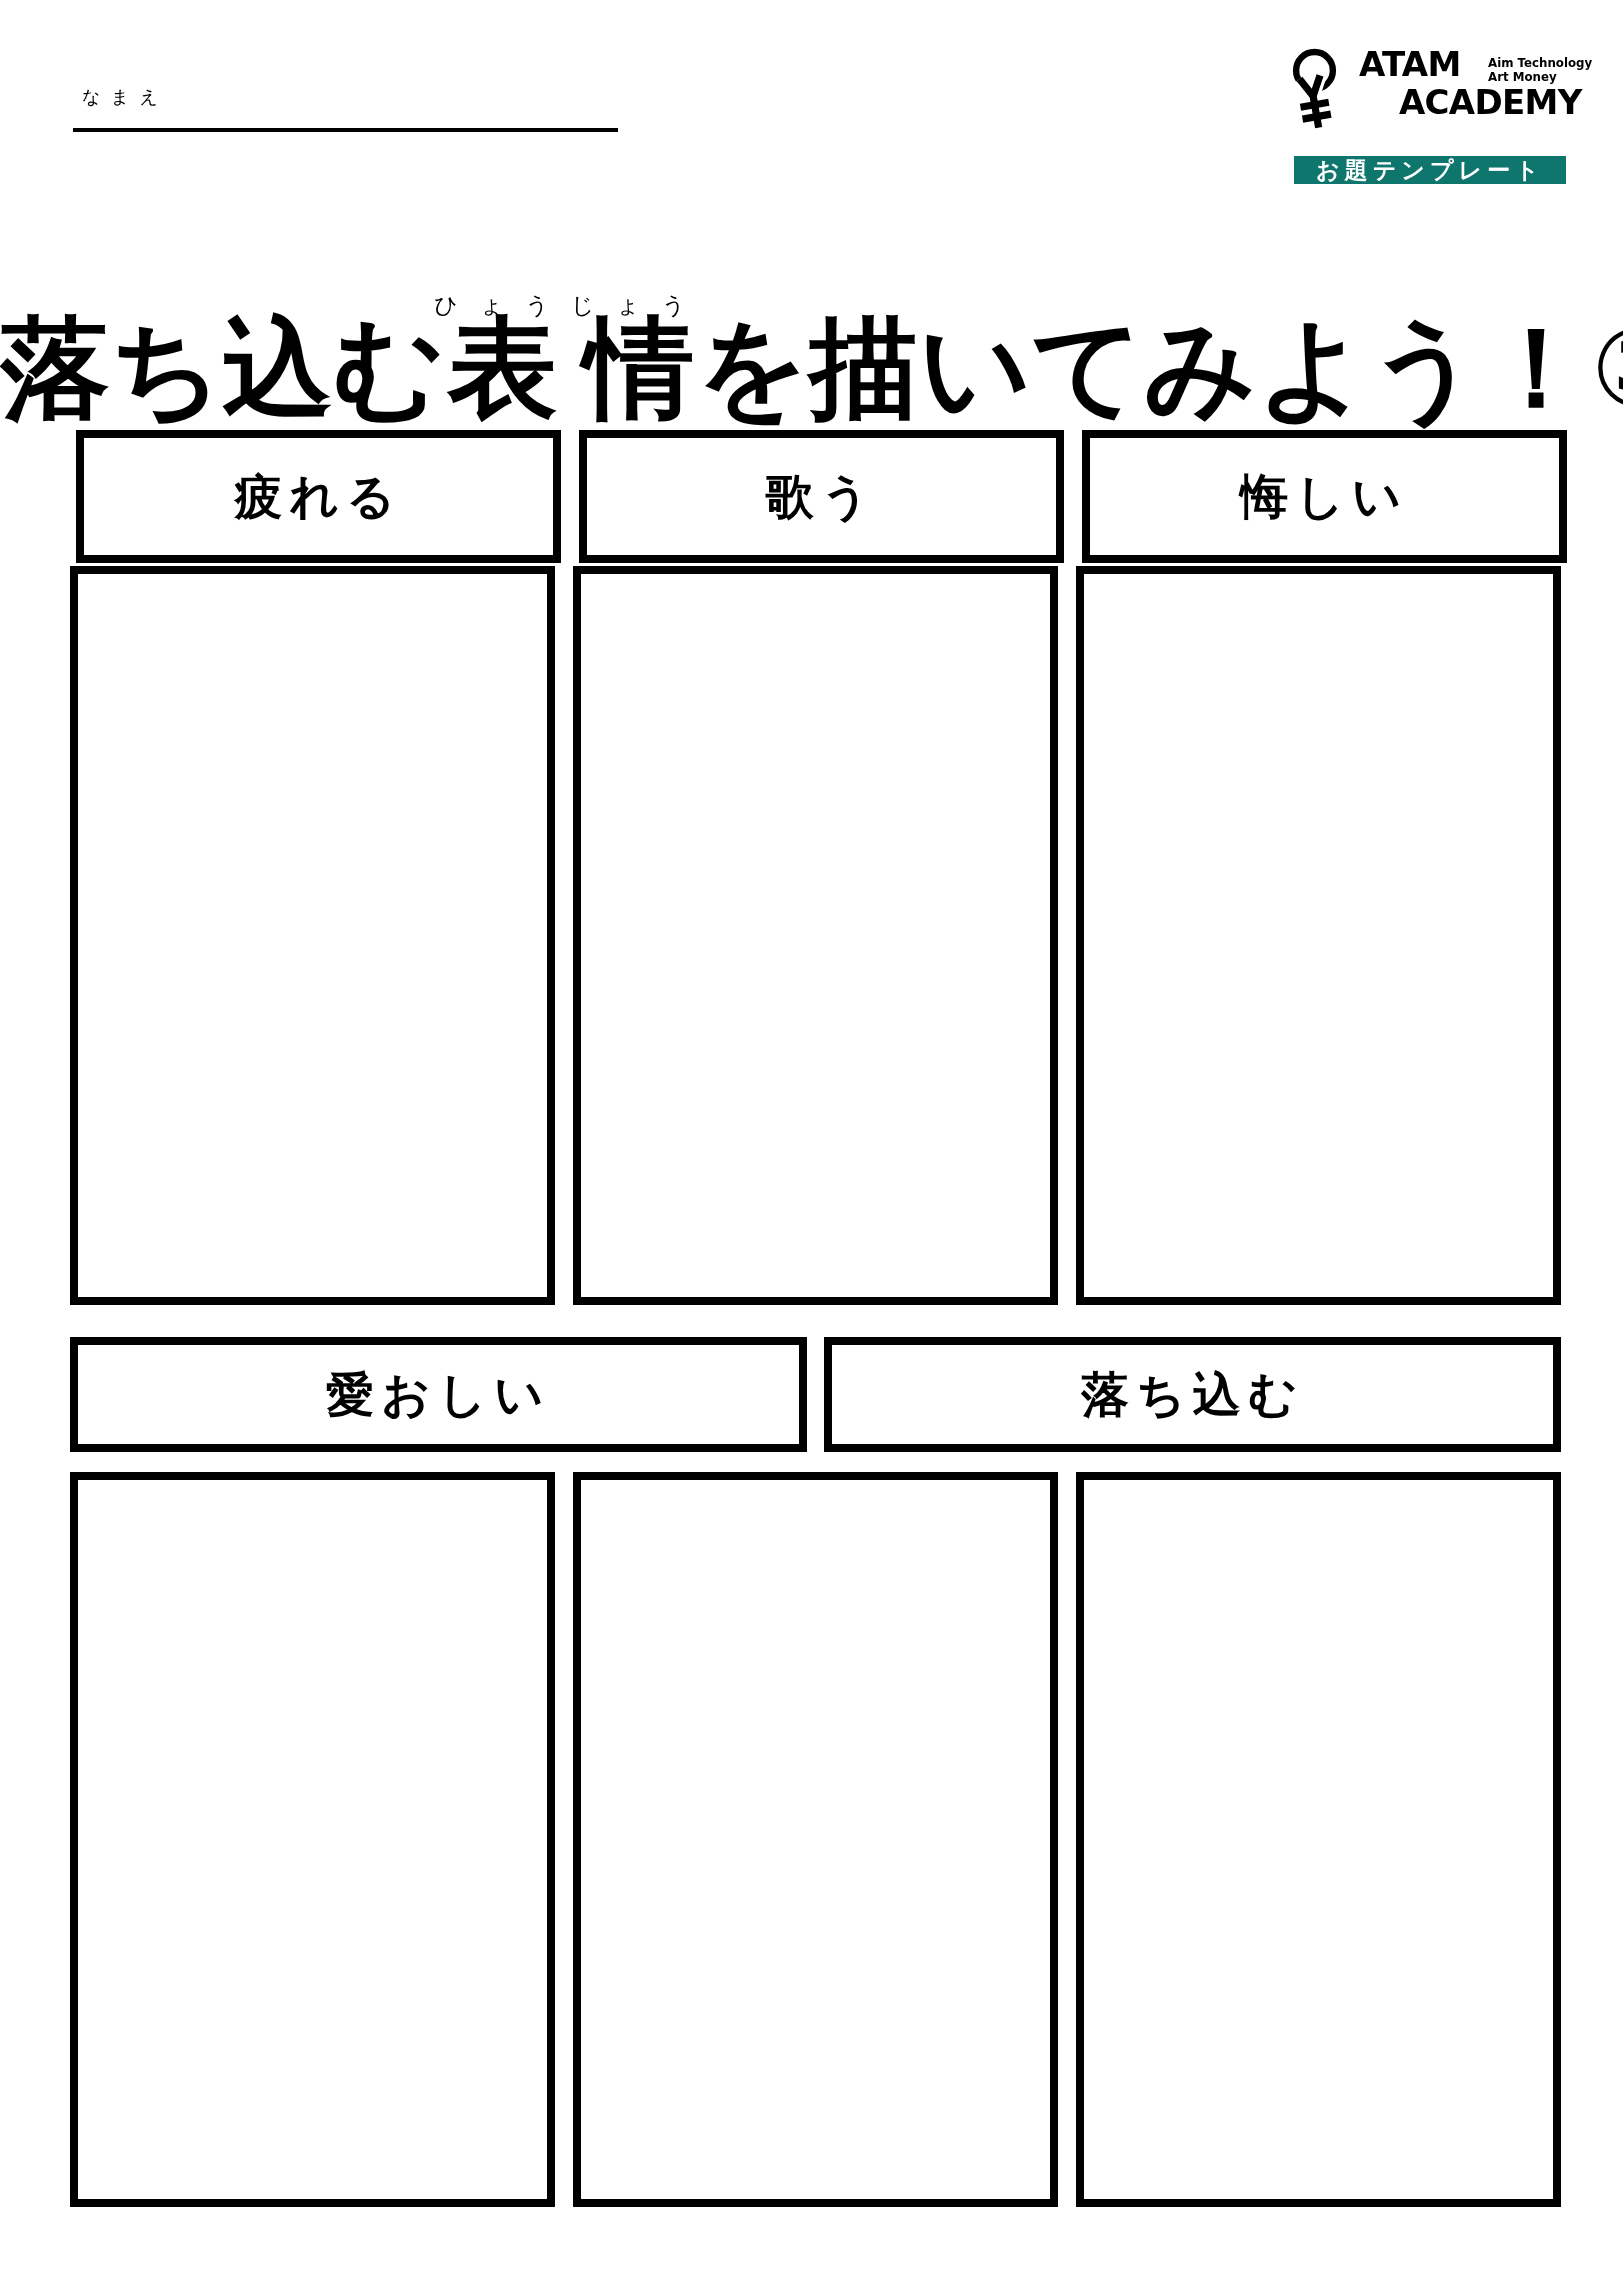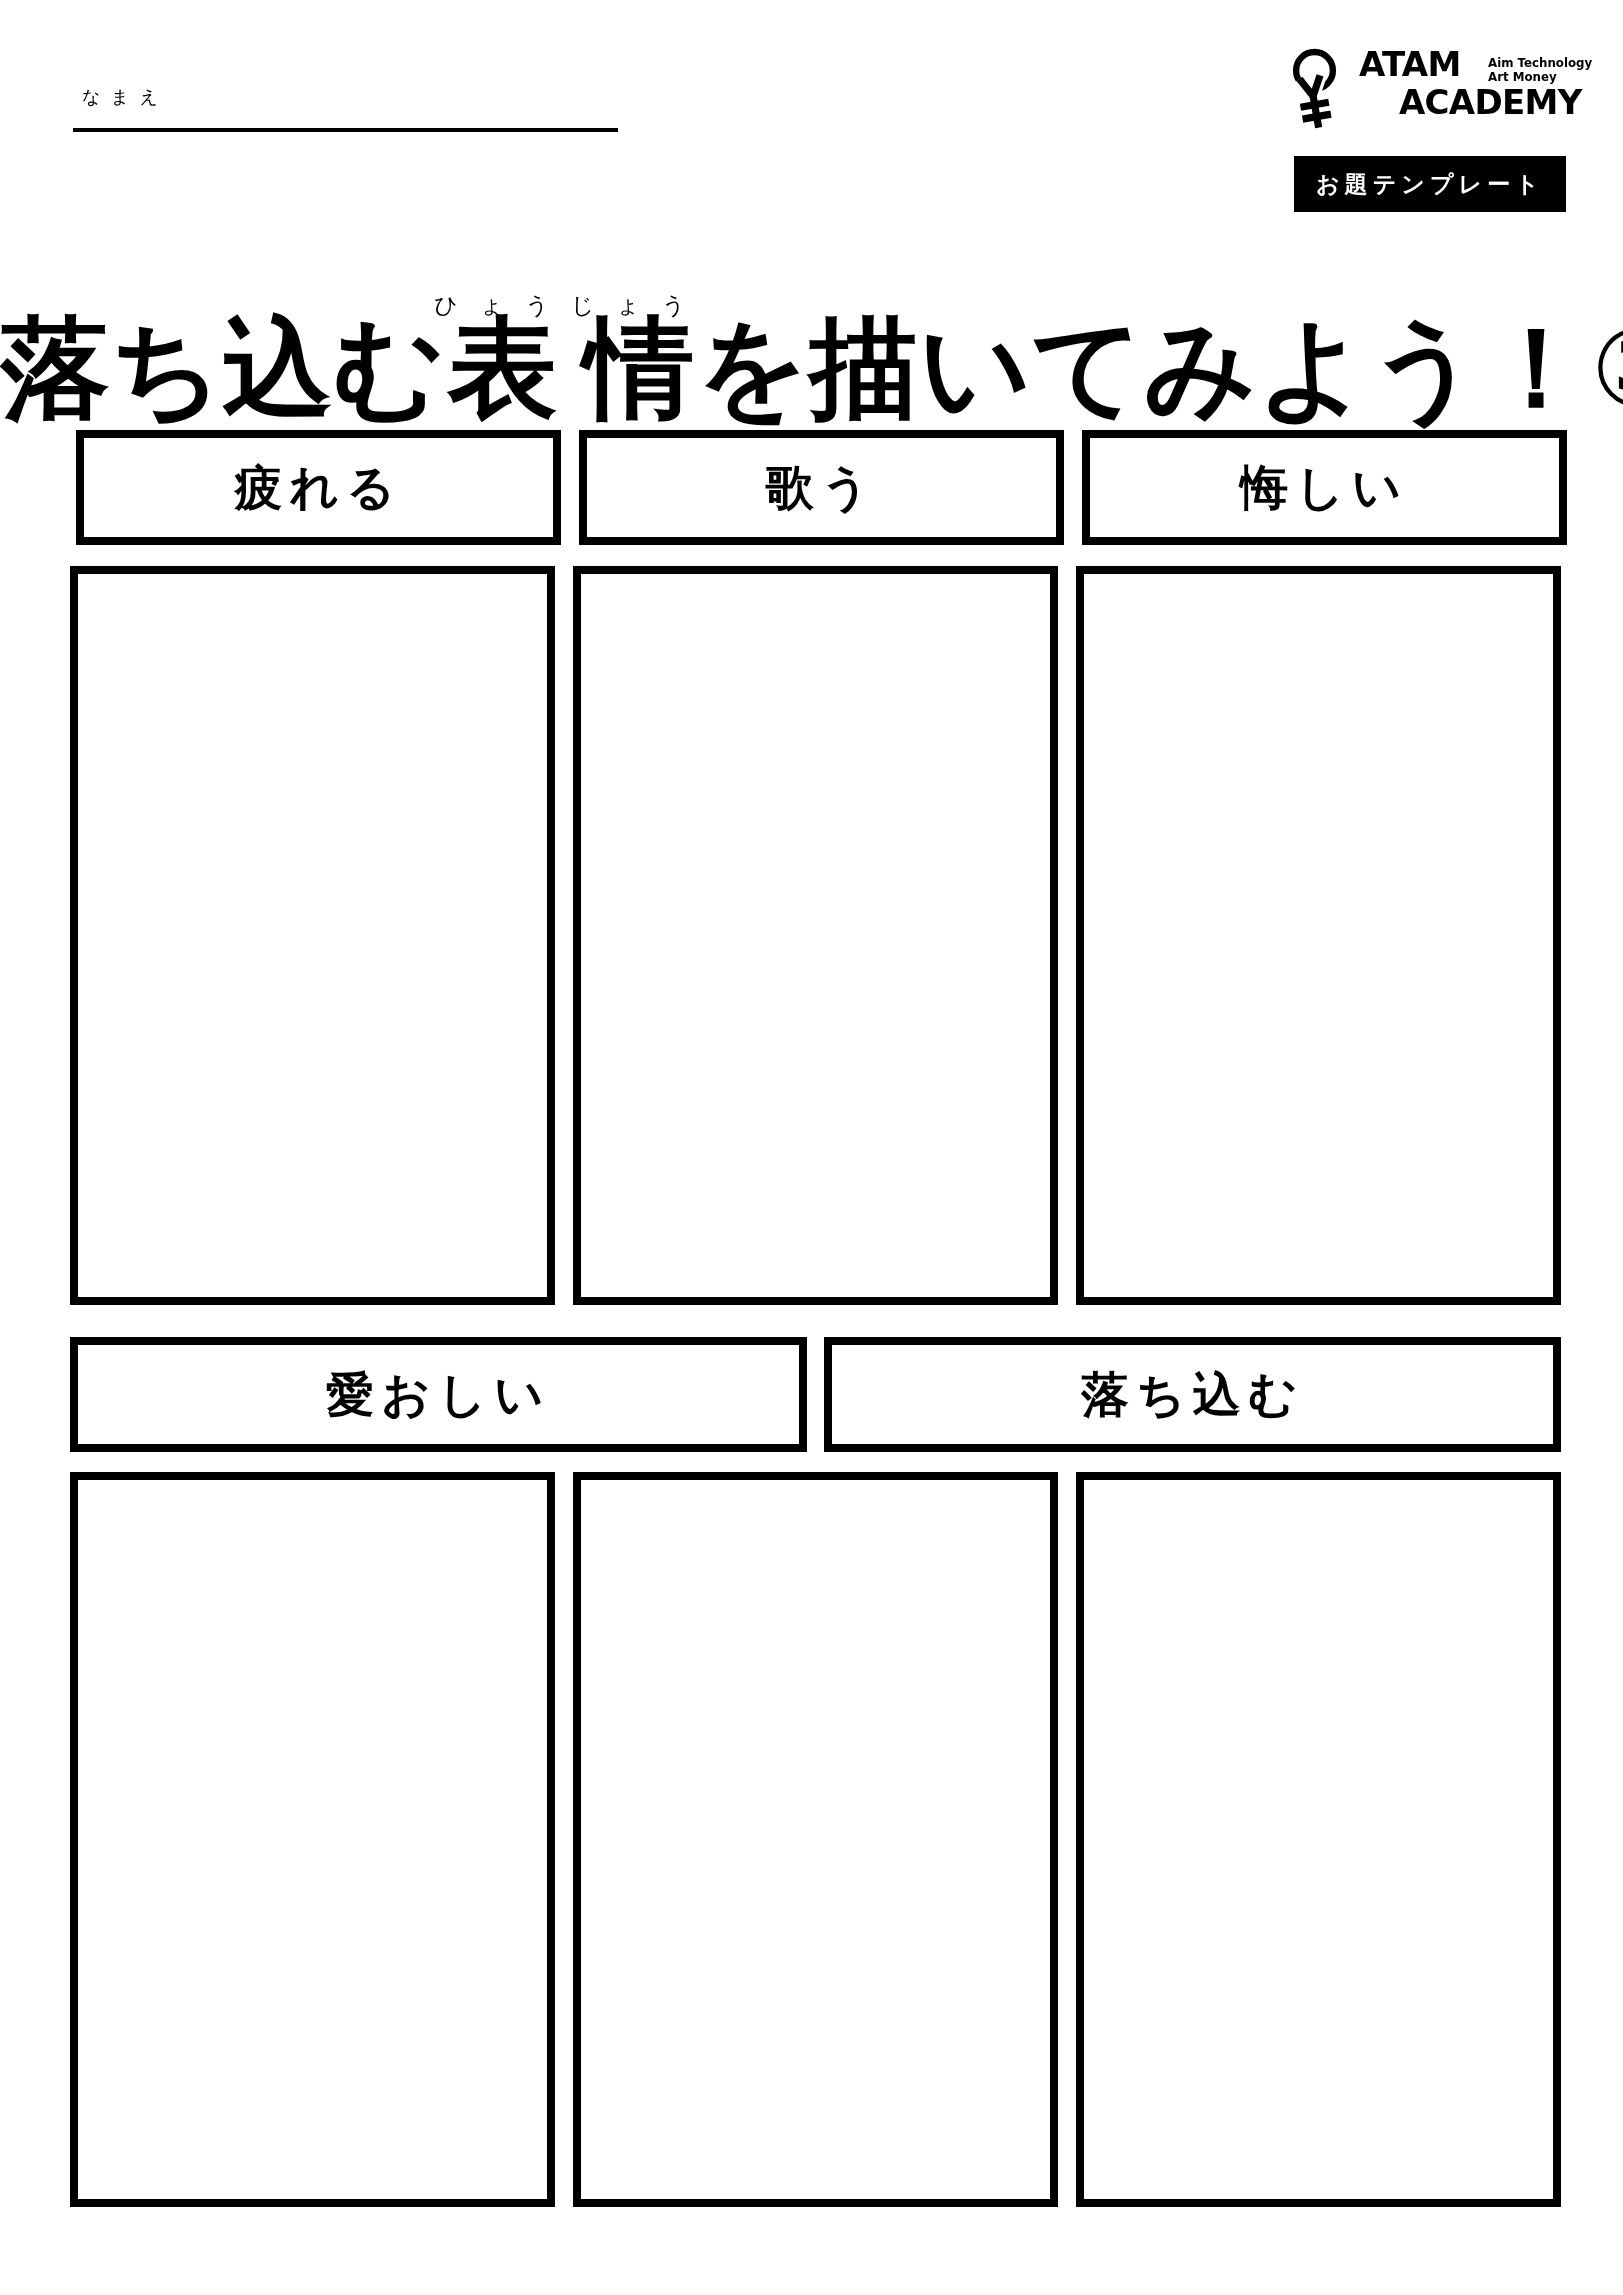--- a/index.html
+++ b/index.html
@@ -30,22 +30,22 @@
     font-weight:bold; letter-spacing:-0.7px; line-height:1;
   }
   .brand .l1 { font-size:34px; }
   .brand .l2 { font-size:34px; margin-top:4.4px;margin-left:40px; }
   .tagline {
     position:absolute; left:1488px; top:56px;
     font-size:11.8px; font-weight:bold; line-height:14px; letter-spacing:0;
   }
   .badge {
     position:absolute; left:1294px; top:156px;
-    width:272px; height:56px;
-    background:#000000; color:#fff;
+    width:272px; height:28px;
+    background:#0f766e; color:#fff;
     display:flex; align-items:center; justify-content:center;
     font-size:23px; font-weight:bold; letter-spacing:5.1px;
   }
 
   
   .title {
     position:absolute; left:0; top:220px; width:100%;
     text-align:center;
     font-size:110px; font-weight:900; line-height:1.15;
     white-space:nowrap;
@@ -55,21 +55,21 @@
     letter-spacing:22px;
     font-family:Liberation Mono, monospace;
   }
 
   
   .cells-row {
     position:absolute; left:70px; width:1491px;
     display:flex; gap:17.6px;
   }
   .cells-row > div { flex:1; box-sizing:border-box; background:#fff; border:8px solid #000; }
-  .labels-r1 { top:430px;  height:115px;padding-left:6px; }
+  .labels-r1 { top:430px;  height:133px;padding-left:6px; }
   .boxes-r1  { top:566px;  height:739px; }
   .labels-r2 { top:1337px; height:115px;justify-content:center; }
   .boxes-r2  { top:1472px; height:735px; }
   .cell-label {
     display:flex; align-items:center; justify-content:center;
     font-size:48px; font-weight:bold; letter-spacing:7.3px;
   }
 </style>
 </head>
 <body>

